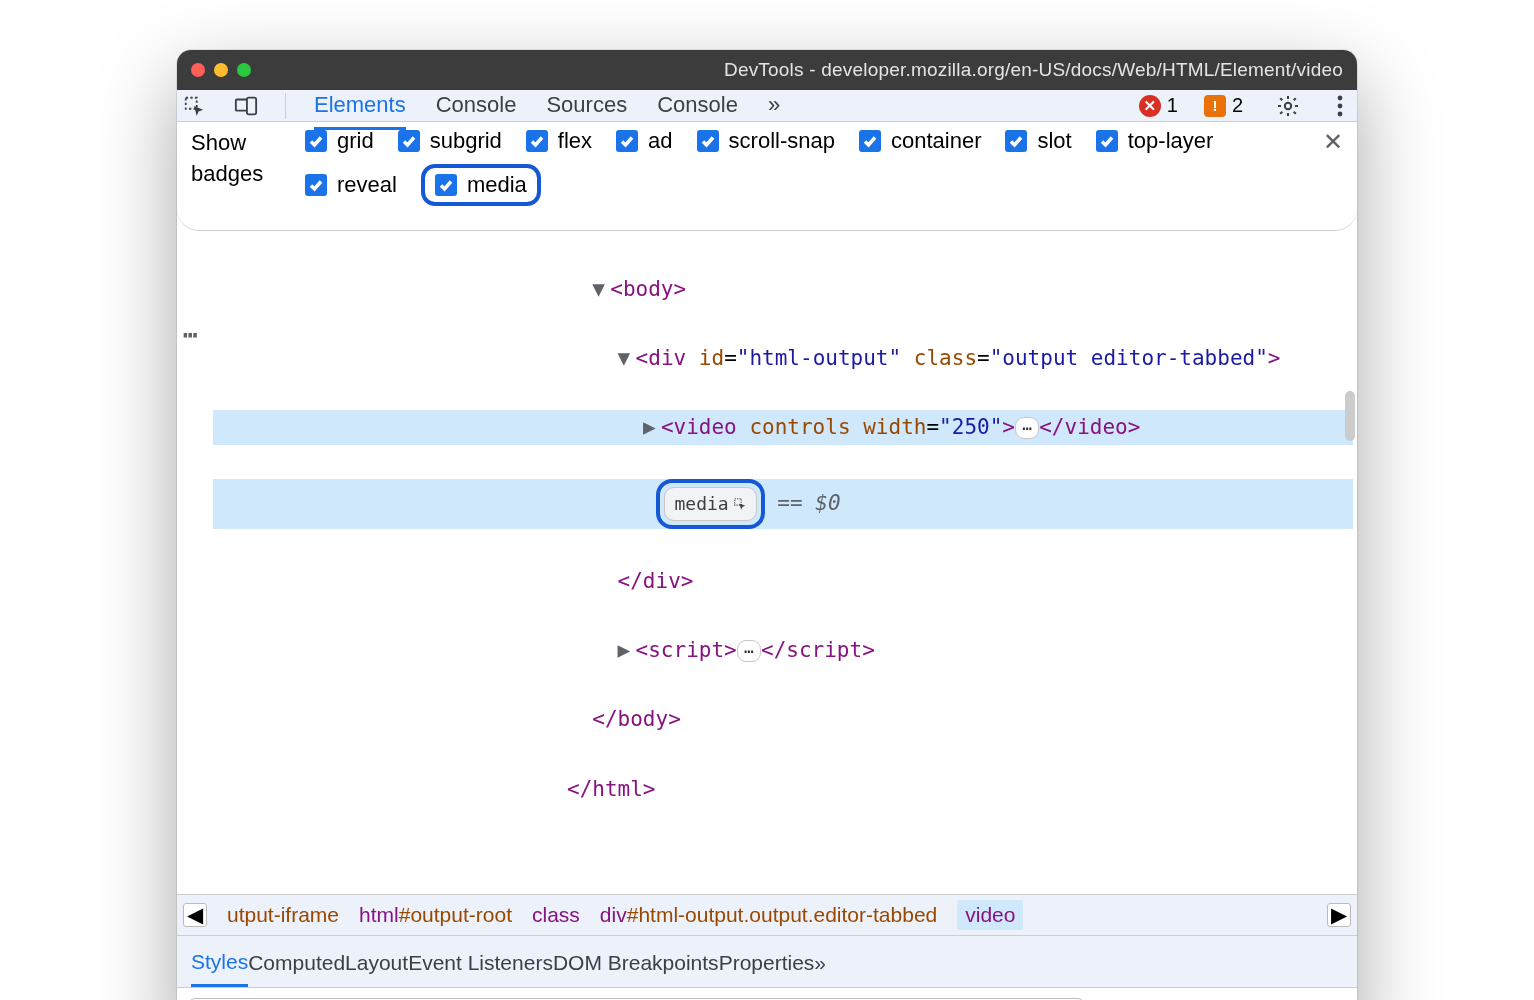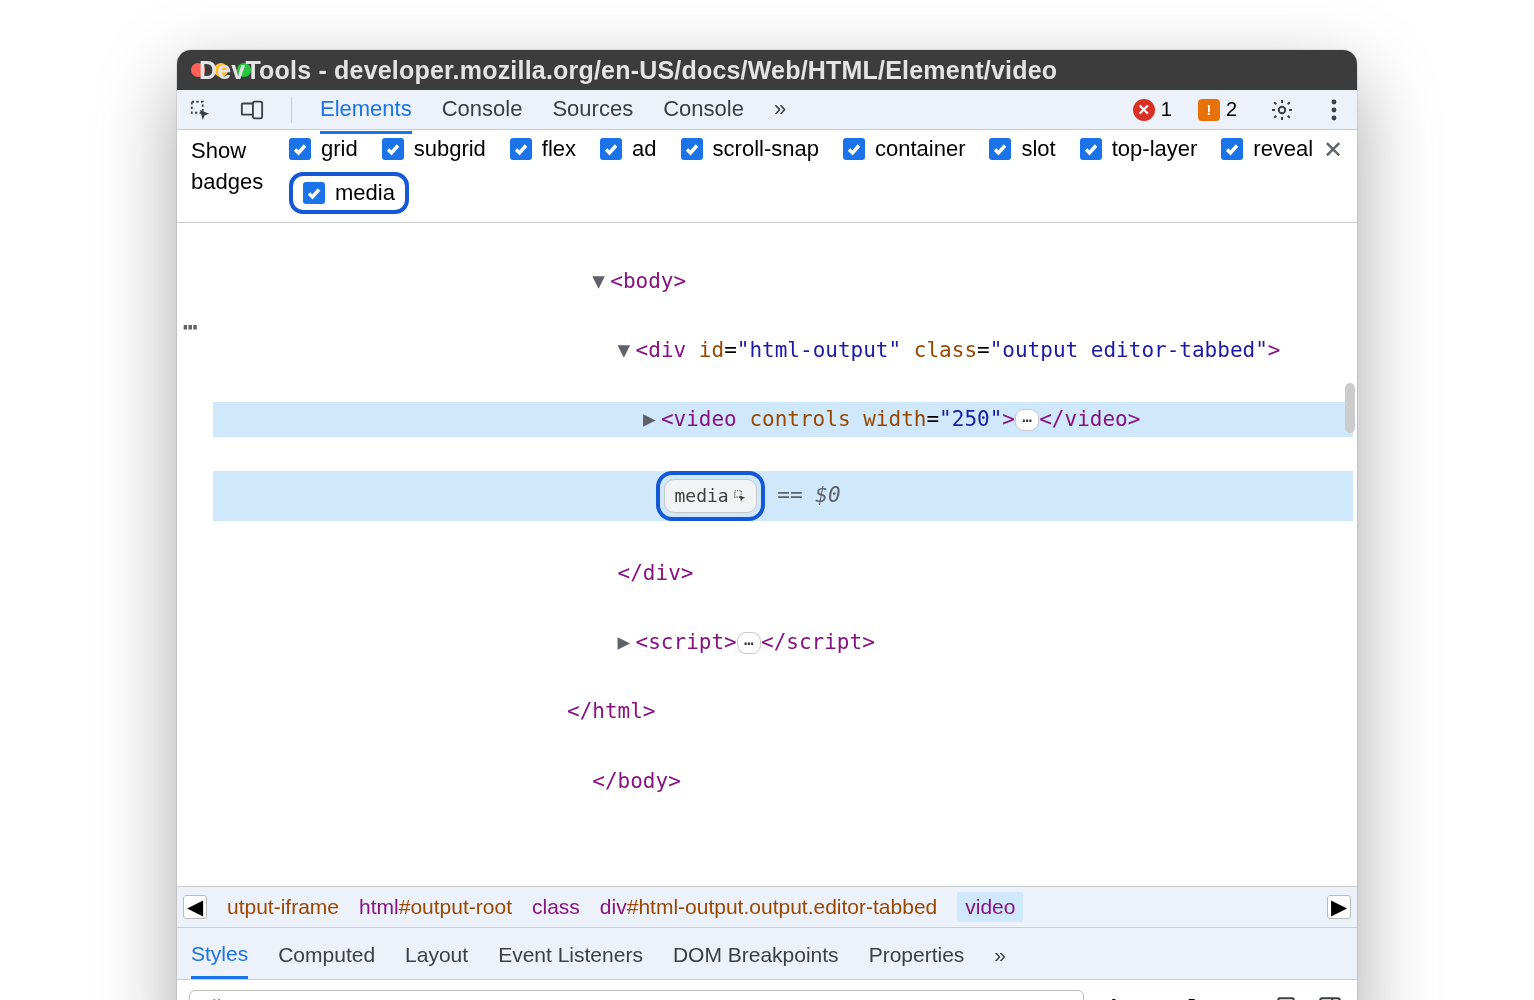--- a/index.html
+++ b/index.html
@@ -33,46 +33,47 @@
   align-items: center;
   height: 40px;
   background: #3c3c3c;
   color: #e4e4e4;
   padding: 0 14px;
   gap: 8px;
 }
 .traffic { display:flex; gap:9px; }
 .dot { width:14px; height:14px; border-radius:50%; }
 .dot.r{background:#ff5f57;} .dot.y{background:#febc2e;} .dot.g{background:#28c840;}
-.titlebar .title { flex:1; text-align:left; font-size:25px; font-weight:700; letter-spacing:.2px; margin-left:-60px;}
+.titlebar .title { flex:1; text-align:right; font-size:19px; font-weight:400; letter-spacing:.2px; margin-left:-60px;}
 
 .toolrow {
   display:flex; align-items:center;
   background: var(--toolbar-bg);
   border-bottom:1px solid var(--border);
-  height:40px;
-  padding: 0 6px;
+  height:32px;
+  padding: 0 0;
   gap:18px;
 }
 .iconbtn {
   width:34px; height:34px; display:flex; align-items:center; justify-content:center;
   border-radius:4px; color:#3c4043; cursor:pointer; font-size:22px;
 }
 .divider{ width:1px; height:26px; background: var(--border); margin:0 4px; }
 .tabs { display:flex; gap:30px; margin-left:6px;}
 .tab { font-size:22px; color:#3c4043; padding:10px 0 9px; cursor:pointer; }
 .tab.active { color: var(--blue); border-bottom: 3px solid var(--blue); }
 .spacer{flex:1;}
 .badge { display:flex; align-items:center; gap:6px; font-size:20px;}
 .circle-err{ width:22px;height:22px;border-radius:50%;background:#d93025;color:#fff;display:flex;align-items:center;justify-content:center;font-weight:700;font-size:15px;}
 .square-warn{width:22px;height:22px;border-radius:4px;background:#e8710a;color:#fff;display:flex;align-items:center;justify-content:center;font-weight:700;font-size:15px;}
 
 .badgerow{
-  display:flex; align-items:flex-start; padding:6px 14px 8px; gap:8px;
+  display:flex; align-items:flex-start; padding:6px 14px 24px; gap:24px;
   border-bottom:1px solid var(--border);
+  border-radius:22px;
 }
 .badgerow .lbl{ font-size:22px; line-height:1.4; min-width:90px;}
 .badgelist{ display:flex; flex-wrap:wrap; gap: 10px 24px; align-items:center;}
 .chk{ display:flex; align-items:center; gap:10px; font-size:22px;}
 .chkbox{ width:22px;height:22px; border-radius:3px; background:#1a73e8; display:flex;align-items:center;justify-content:center;}
 .chkbox svg{width:16px;height:16px;stroke:#fff;stroke-width:3.5;fill:none;}
 .hl-blue{ border:4px solid #1558d6; border-radius:14px; padding:4px 10px; }
 .closex{ font-size:24px; color:#5f6368; margin-left:auto; cursor:pointer;}
 
 .domwrap{ display:flex; position:relative; }
@@ -111,21 +112,21 @@
   padding: 5px 6px;
   font-size:21px;
   overflow:hidden;
 }
 .crumbs .arrow{ width:24px;height:24px;display:flex;align-items:center;justify-content:center;border:1px solid #bbb;background:#fff;border-radius:3px;}
 .crumb{ color:var(--tag); white-space:nowrap; cursor:pointer;} 
 .crumb-an{color:var(--attr-name);}
 .crumb-sel{ background: var(--sel-bg); padding:3px 8px; border-radius:2px;}
 
 .subtabs {
-  display:flex; align-items:center; gap:30px;
+  display:flex; align-items:center; 
   padding: 8px 14px 0;
   font-size:21px;
   background: var(--toolbar-bg);
   border-bottom:1px solid var(--border);
 }
 .subtab{ color:#3c4043; padding:6px 0 10px; cursor:pointer;}
 .subtab.active{ color:var(--blue); border-bottom:3px solid var(--blue);}
 
 .filterrow{
   display:flex; align-items:center; gap:14px;
@@ -295,22 +296,22 @@
     <div class="dom">
 <div>                              <span class="tri">▼</span><span class="t">&lt;body&gt;</span></div>
 <div>                                <span class="tri">▼</span><span class="t">&lt;<span>div</span></span> <span class="an">id</span>=<span class="av">"html-output"</span> <span class="an">class</span>=<span class="av">"output editor-tabbed"</span><span class="t">&gt;</span></div>
 <div class="selline">                                  <span class="tri">▶</span><span class="t">&lt;<span>video</span></span> <span class="an">controls</span> <span class="an">width</span>=<span class="av">"250"</span><span class="t">&gt;</span><span class="pill">⋯</span><span class="t">&lt;/<span>video</span>&gt;</span></div>
 <div class="selline">                                   <span class="hl-media-wrap"><span class="mediabadge"><span>media</span><svg width="14" height="14" viewBox="0 0 24 24" fill="none" stroke="#3c4043" stroke-width="2">
                 <rect x="3" y="3" width="11" height="11" stroke-dasharray="2 2"></rect>
                 <path d="M11 11 L21 15 L16 17 L14 22 Z" fill="#3c4043" stroke="none"></path>
               </svg></span></span><span class="cmt"> == </span><span class="cmt">$0</span></div>
 <div>                                <span class="t">&lt;/div&gt;</span></div>
 <div>                                <span class="tri">▶</span><span class="t">&lt;script&gt;</span><span class="pill">⋯</span><span class="t">&lt;/script&gt;</span></div>
+<div>                              <span class="t">&lt;/body&gt;</span></div>
 <div>                            <span class="t">&lt;/html&gt;</span></div>
-<div>                              <span class="t">&lt;/body&gt;</span></div>
     </div>
     <div class="scrollthumb"></div>
   </div>
 
   <div class="crumbs">
     <div class="arrow">◀</div>
     <span class="crumb"><span class="crumb-an">utput-iframe</span></span>
     <span class="crumb"><span>html</span><span class="crumb-an">#output-root</span></span>
     <span class="crumb">class</span>
     <span class="crumb"><span>div</span><span class="crumb-an">#html-output.output.editor-tabbed</span></span>

